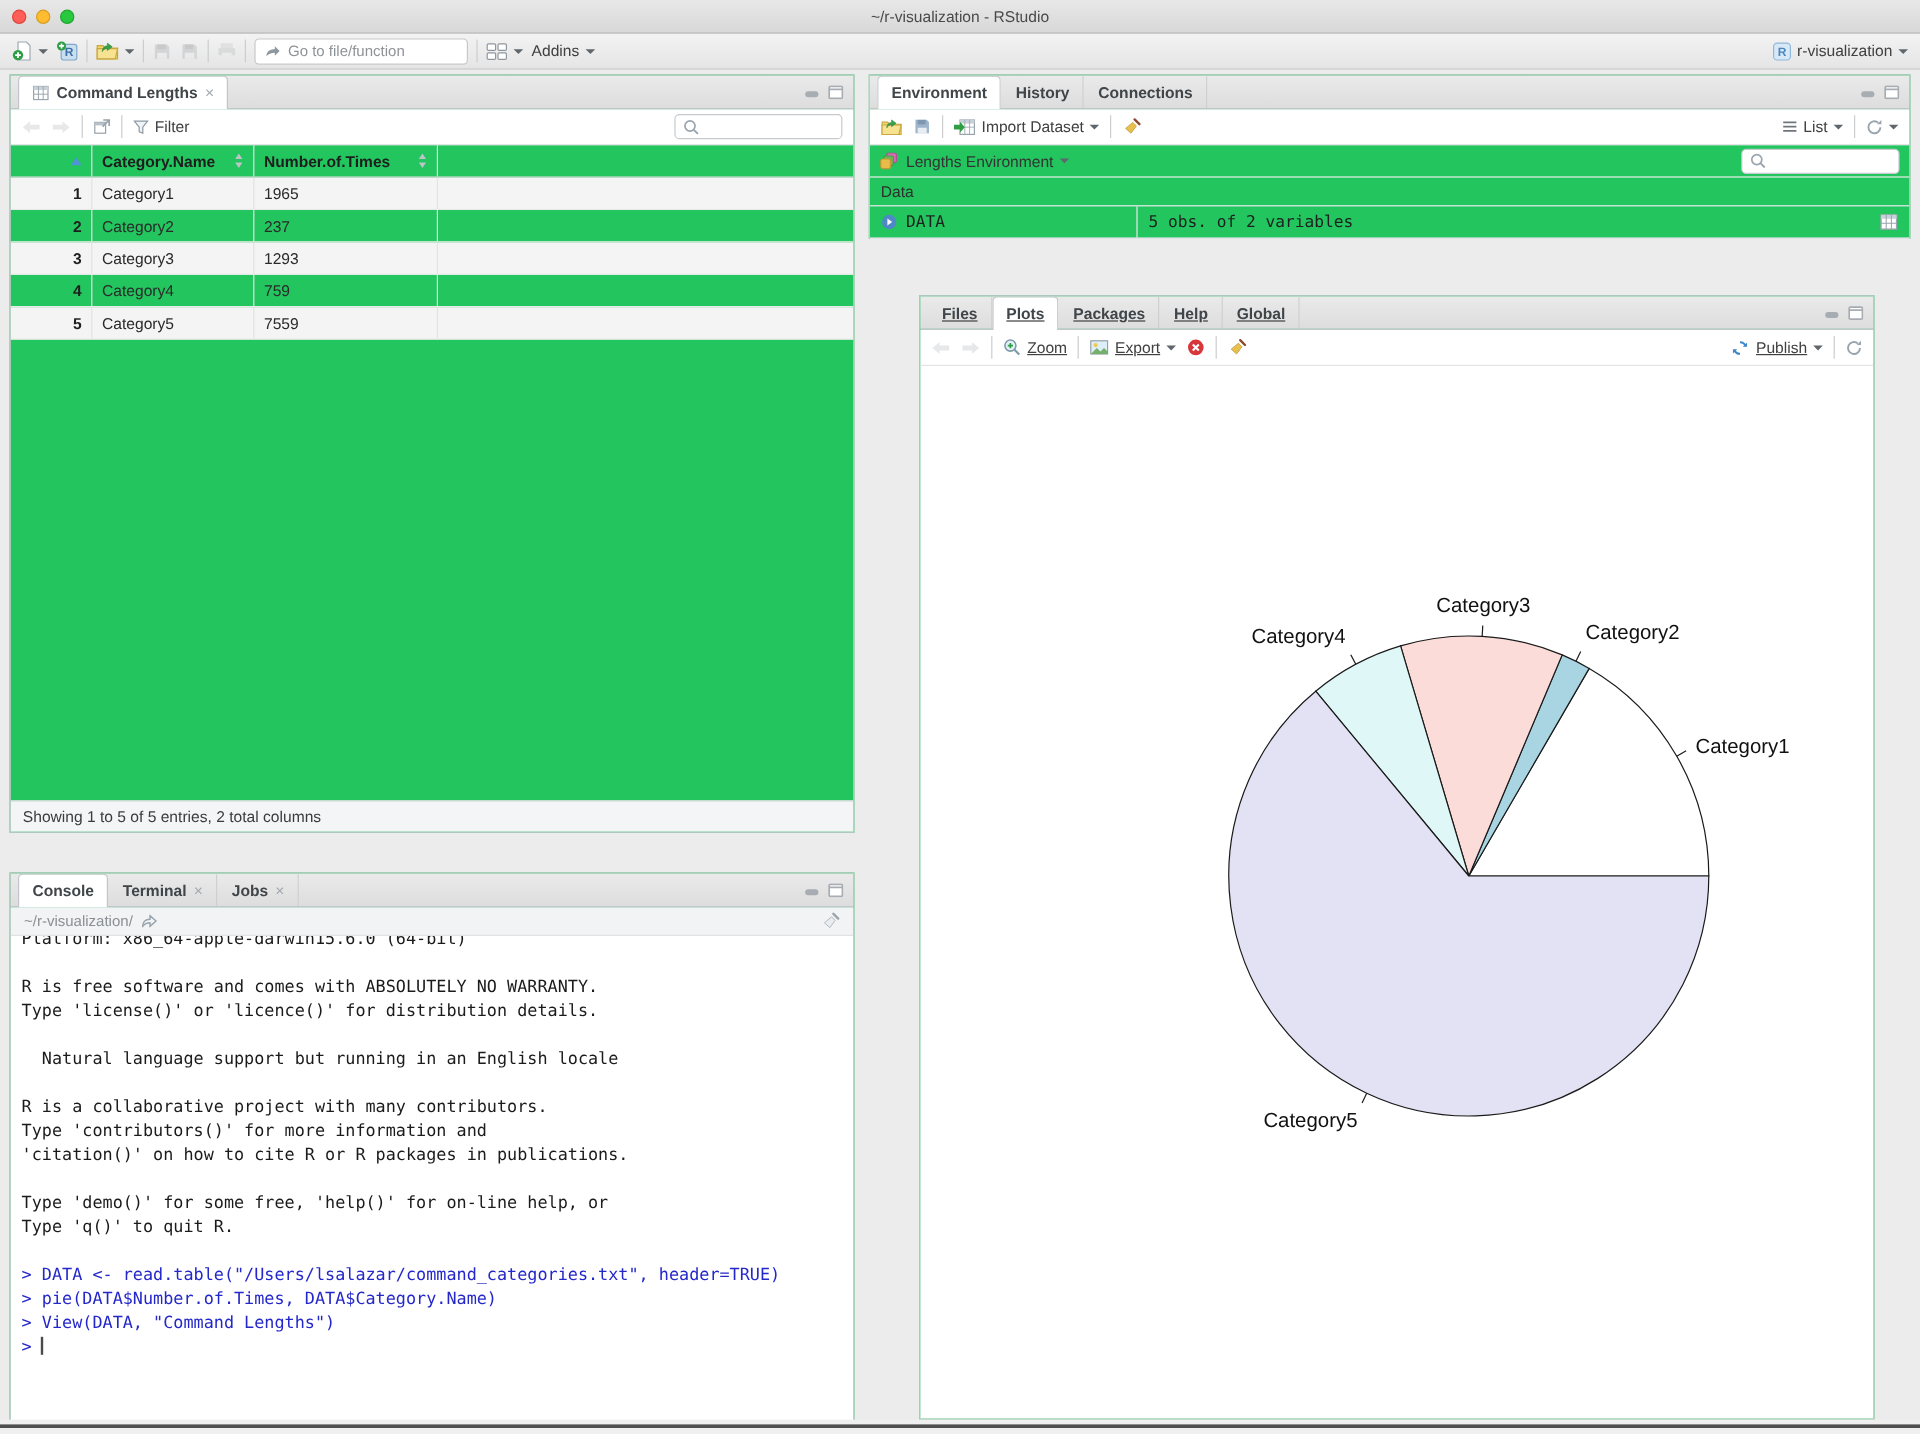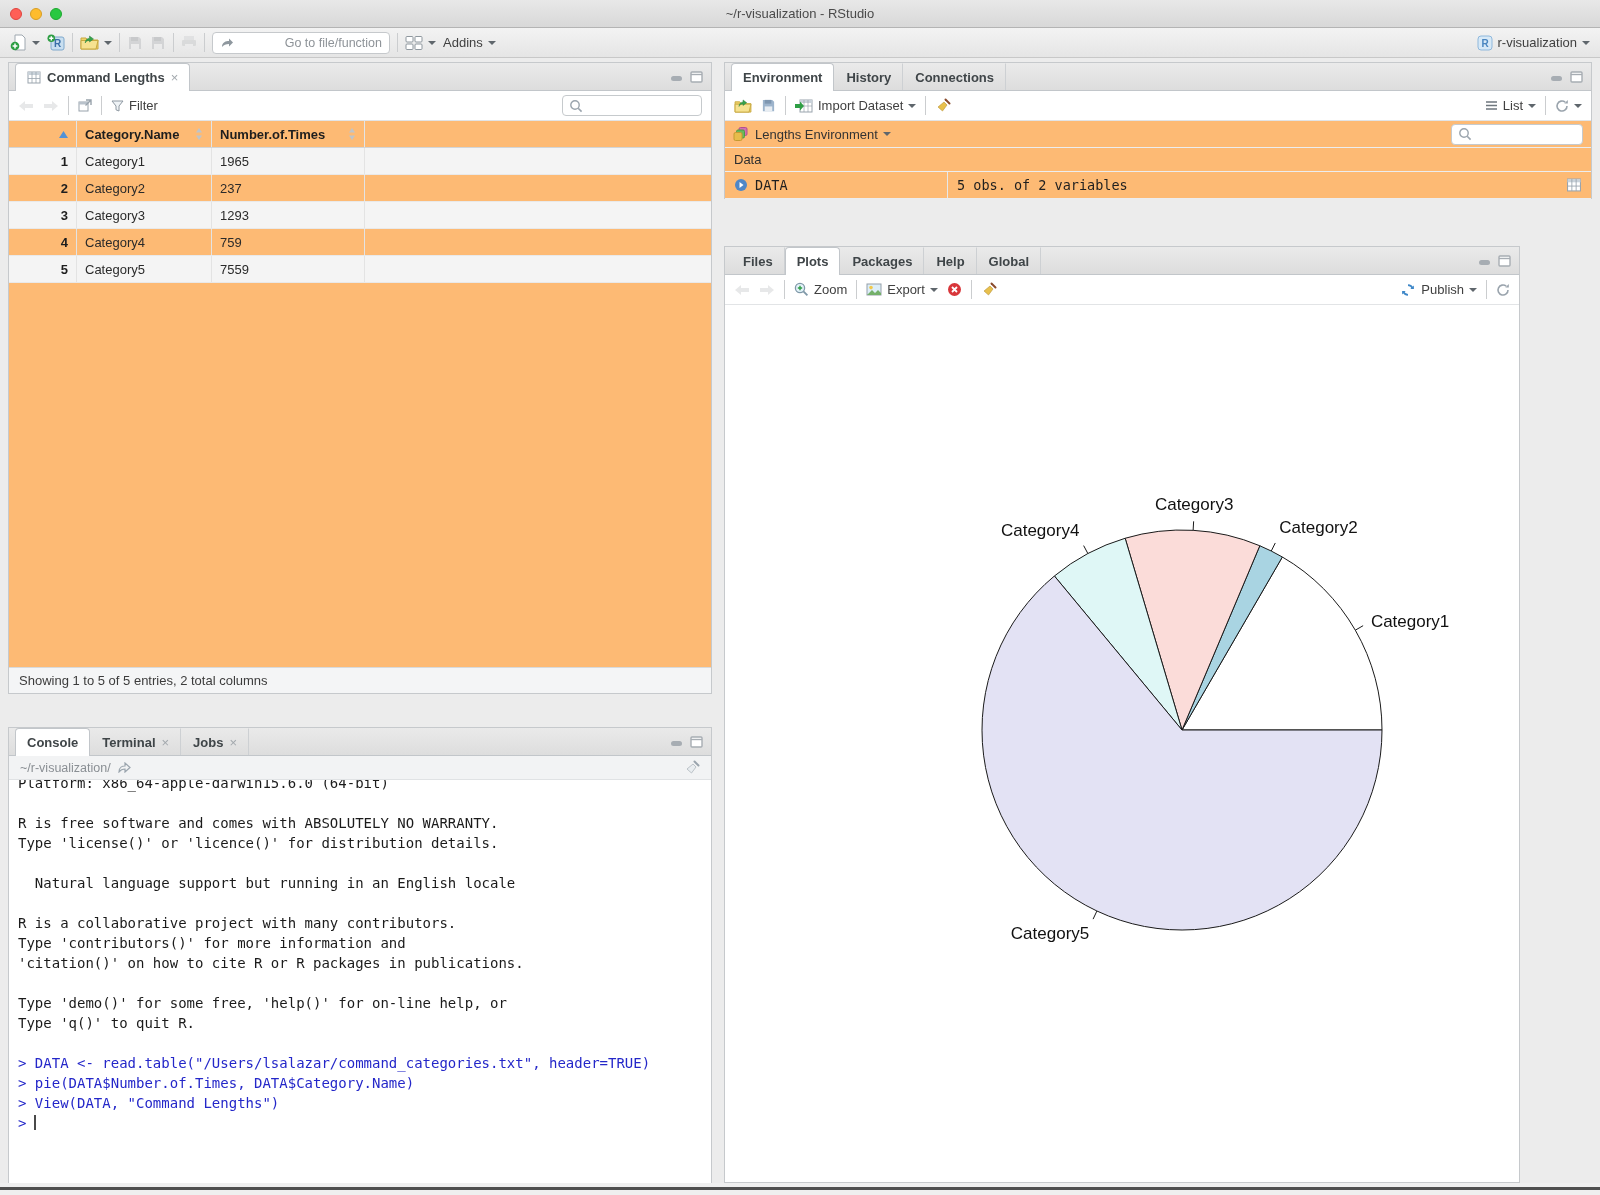--- a/index.html
+++ b/index.html
@@ -19,29 +19,29 @@
   .light.yellow { background:#FEBC2E; border:1px solid #D89E24; }
   .light.green { background:#28C840; border:1px solid #1DA82F; }
   
   .maintoolbar { height:30px; background:linear-gradient(#F3F3F3,#E5E5E5); border-bottom:1px solid #C8C8C8;
                  display:flex; align-items:center; padding:0 10px; gap:7px; font-size:13px; color:#404040; }
   .vsep { width:1px; height:19px; background:#CBCDCF; flex:0 0 auto; }
   .tbtn { display:flex; align-items:center; gap:5px; flex:0 0 auto; }
   .caret { width:0; height:0; border-left:4px solid transparent; border-right:4px solid transparent; border-top:4px solid #5F666C; display:inline-block; }
   .disabled { opacity:.45; filter:saturate(.2); }
   .gotobox { display:flex; align-items:center; gap:6px; background:#FFF; border:1px solid #C6C9CC; border-radius:4px; height:22px; width:178px; padding:0 7px; }
-  .gotobox input { border:none; outline:none; width:100%; font-size:12.5px; color:#ef4444; font-family:"Liberation Sans",sans-serif;text-align:right; }
+  .gotobox input { border:none; outline:none; width:100%; font-size:12.5px; color:#ef4444; font-family:"Liberation Sans",sans-serif; }
   .gotobox input::placeholder { color:#8E9398; }
   .spacer { flex:1 1 auto; }
   
-  .pane { position:absolute; background:#fdba74; border:1px solid #C6C9CC; display:flex; flex-direction:column; }
+  .pane { position:absolute; background:#22c55e; border:1px solid #C6C9CC; display:flex; flex-direction:column; }
   #pane-viewer  { left:8px;   top:62px;  width:704px; height:632px; }
   #pane-console { left:8px;   top:727px; width:704px; height:480px; }
   #pane-env     { left:724px; top:62px;  width:868px; height:137px; }
-  #pane-plots   { left:724px; top:246px; width:796px; height:937px; }
+  #pane-plots   { left:766px; top:246px; width:796px; height:937px;text-decoration:underline; }
   .tabbar { height:28px; background:linear-gradient(#EAEAEA,#DDDDDD); border-bottom:1px solid #C2C6CA;
             display:flex; align-items:flex-end; padding-left:6px; position:relative; flex:0 0 auto; }
   .tab { height:27px; display:flex; align-items:center; gap:6px; padding:0 11px; font-size:13px; font-weight:600; color:#3F4548;
          border:1px solid transparent; border-bottom:none; position:relative; }
   .tab.active { background:#FFF; border-color:#C2C6CA; margin-bottom:-1px; border-radius:4px 4px 0 0; height:28px; }
   .tab.plain { border-right:1px solid #CDD0D3; }
   .tabx { color:#A2A8AD; font-size:13px; font-weight:400; line-height:1; }
   .minmax { position:absolute; right:8px; top:8px; display:flex; gap:7px; align-items:center; }
   .ptoolbar { height:30px; background:#FFF; border-bottom:1px solid #E2E4E6; display:flex; align-items:center;
               padding:0 9px; gap:9px; font-size:13px; color:#404040; flex:0 0 auto; }

